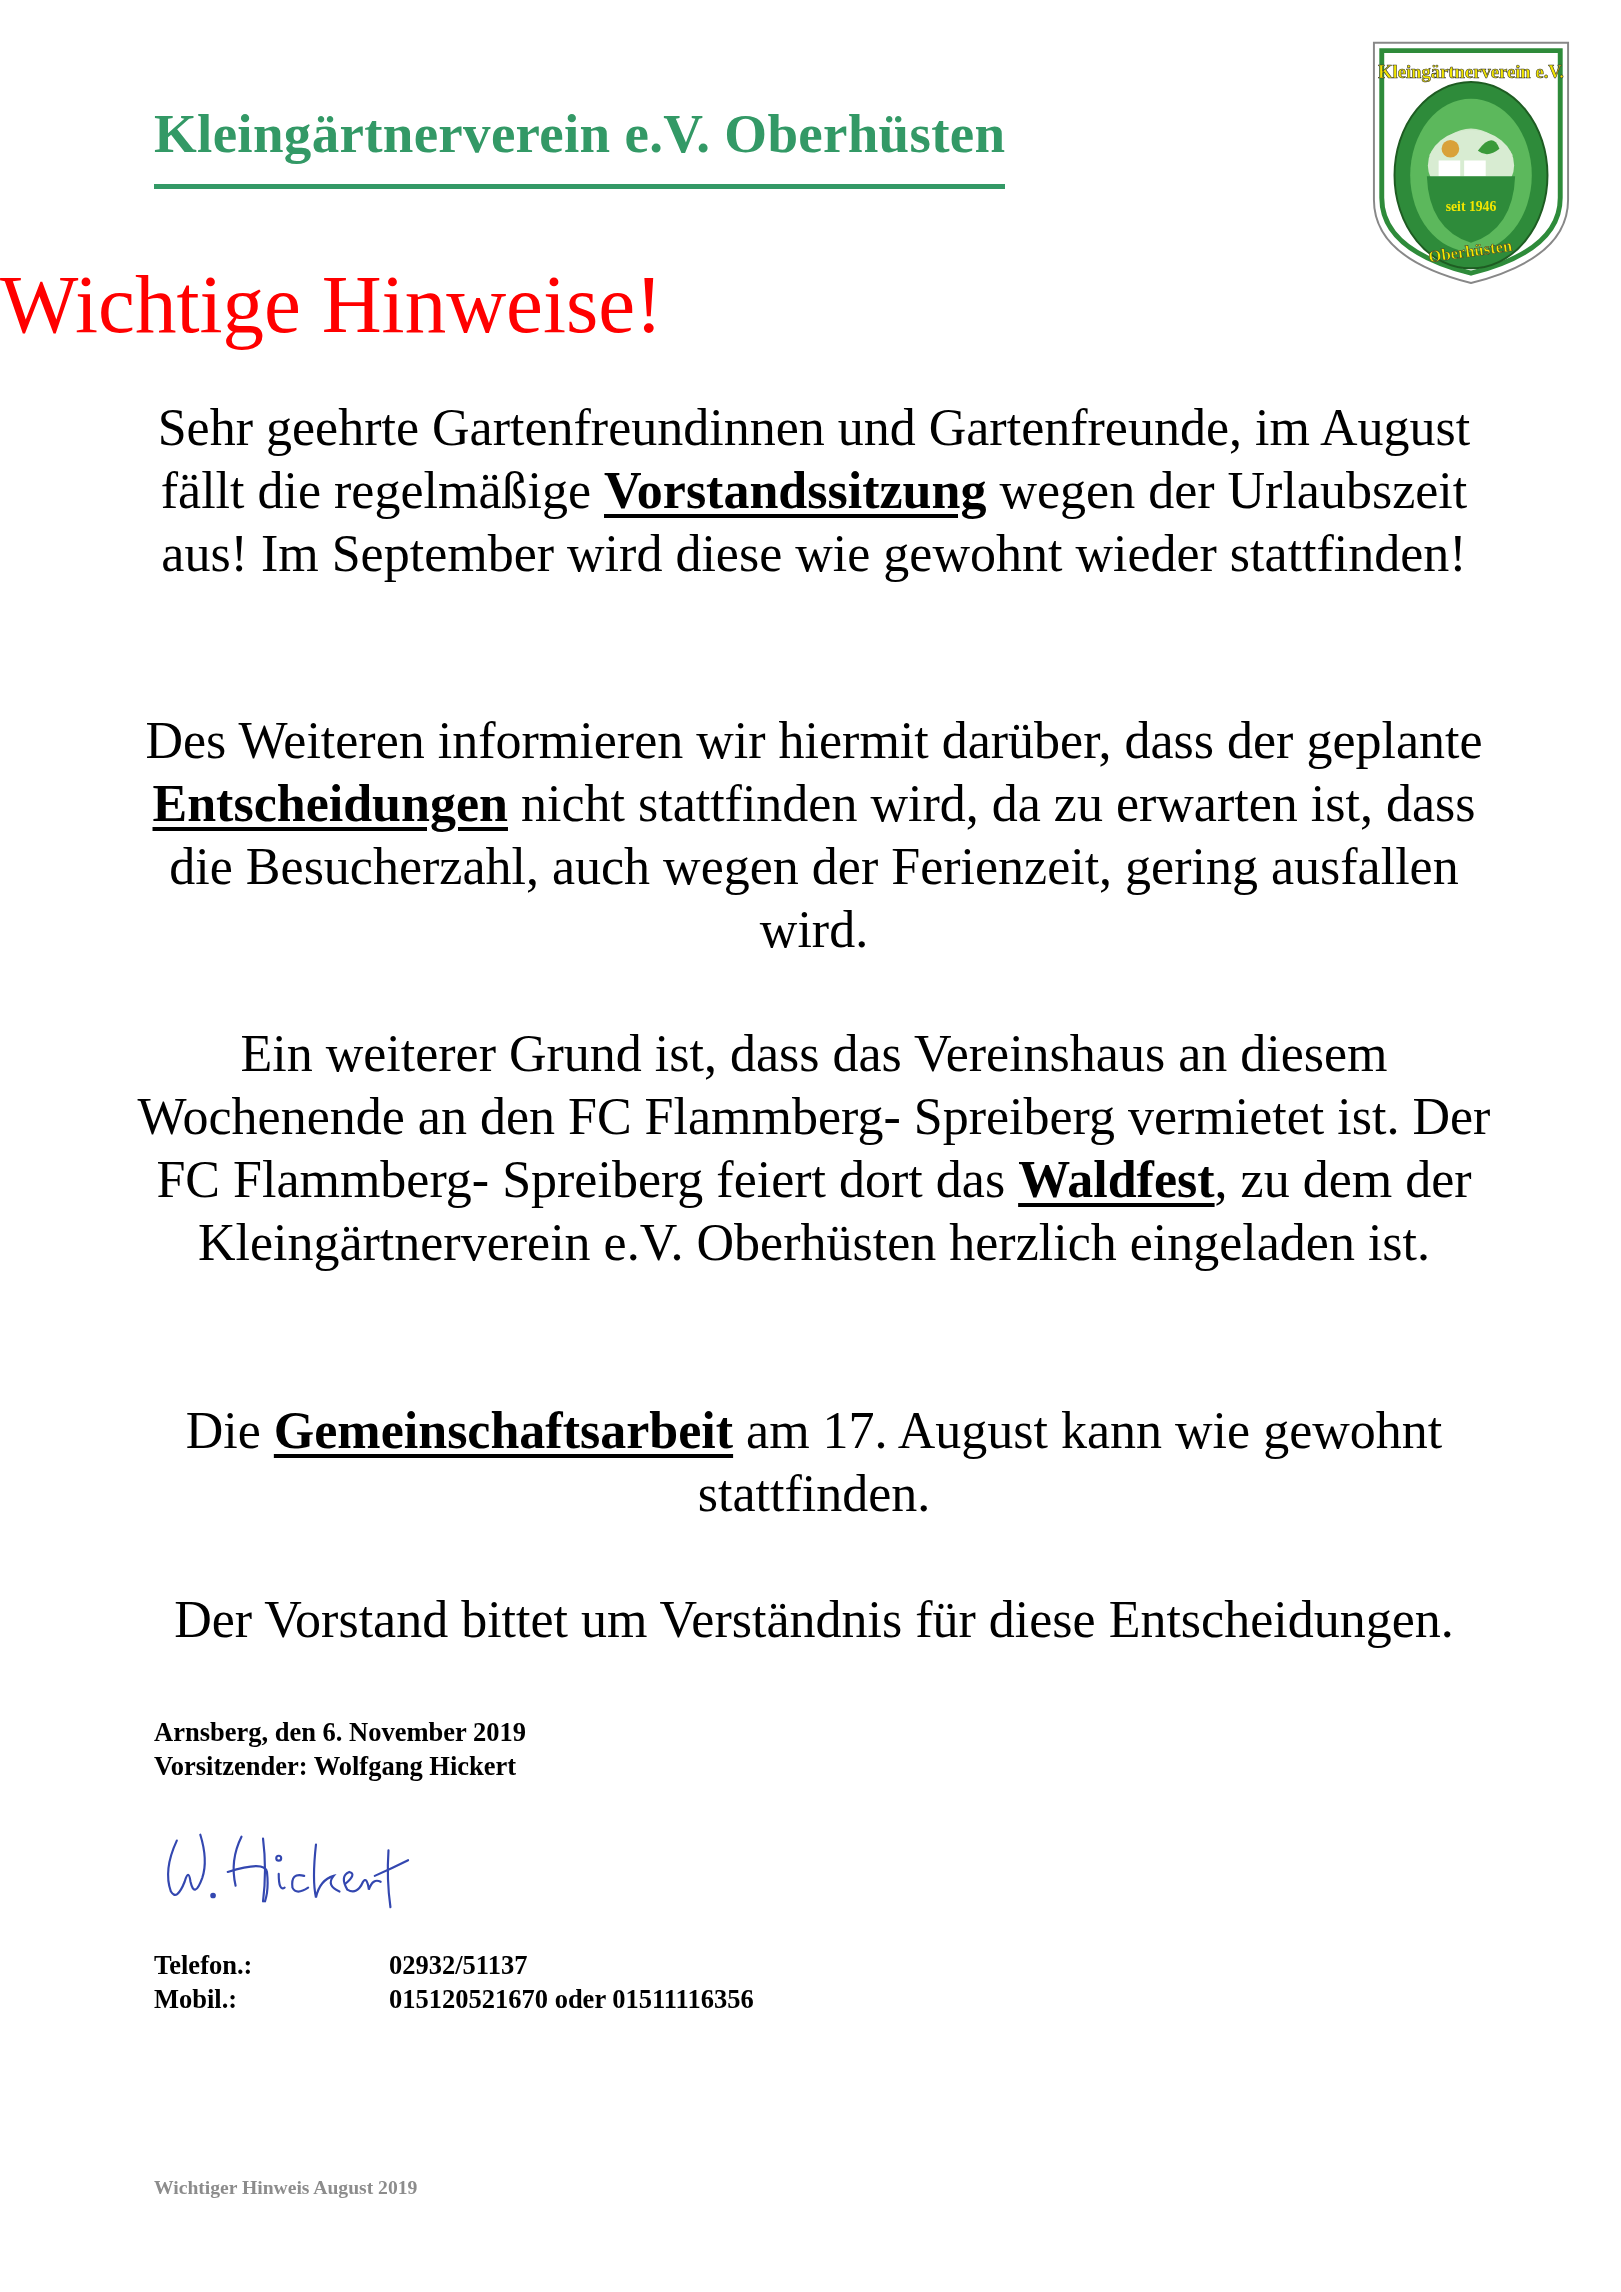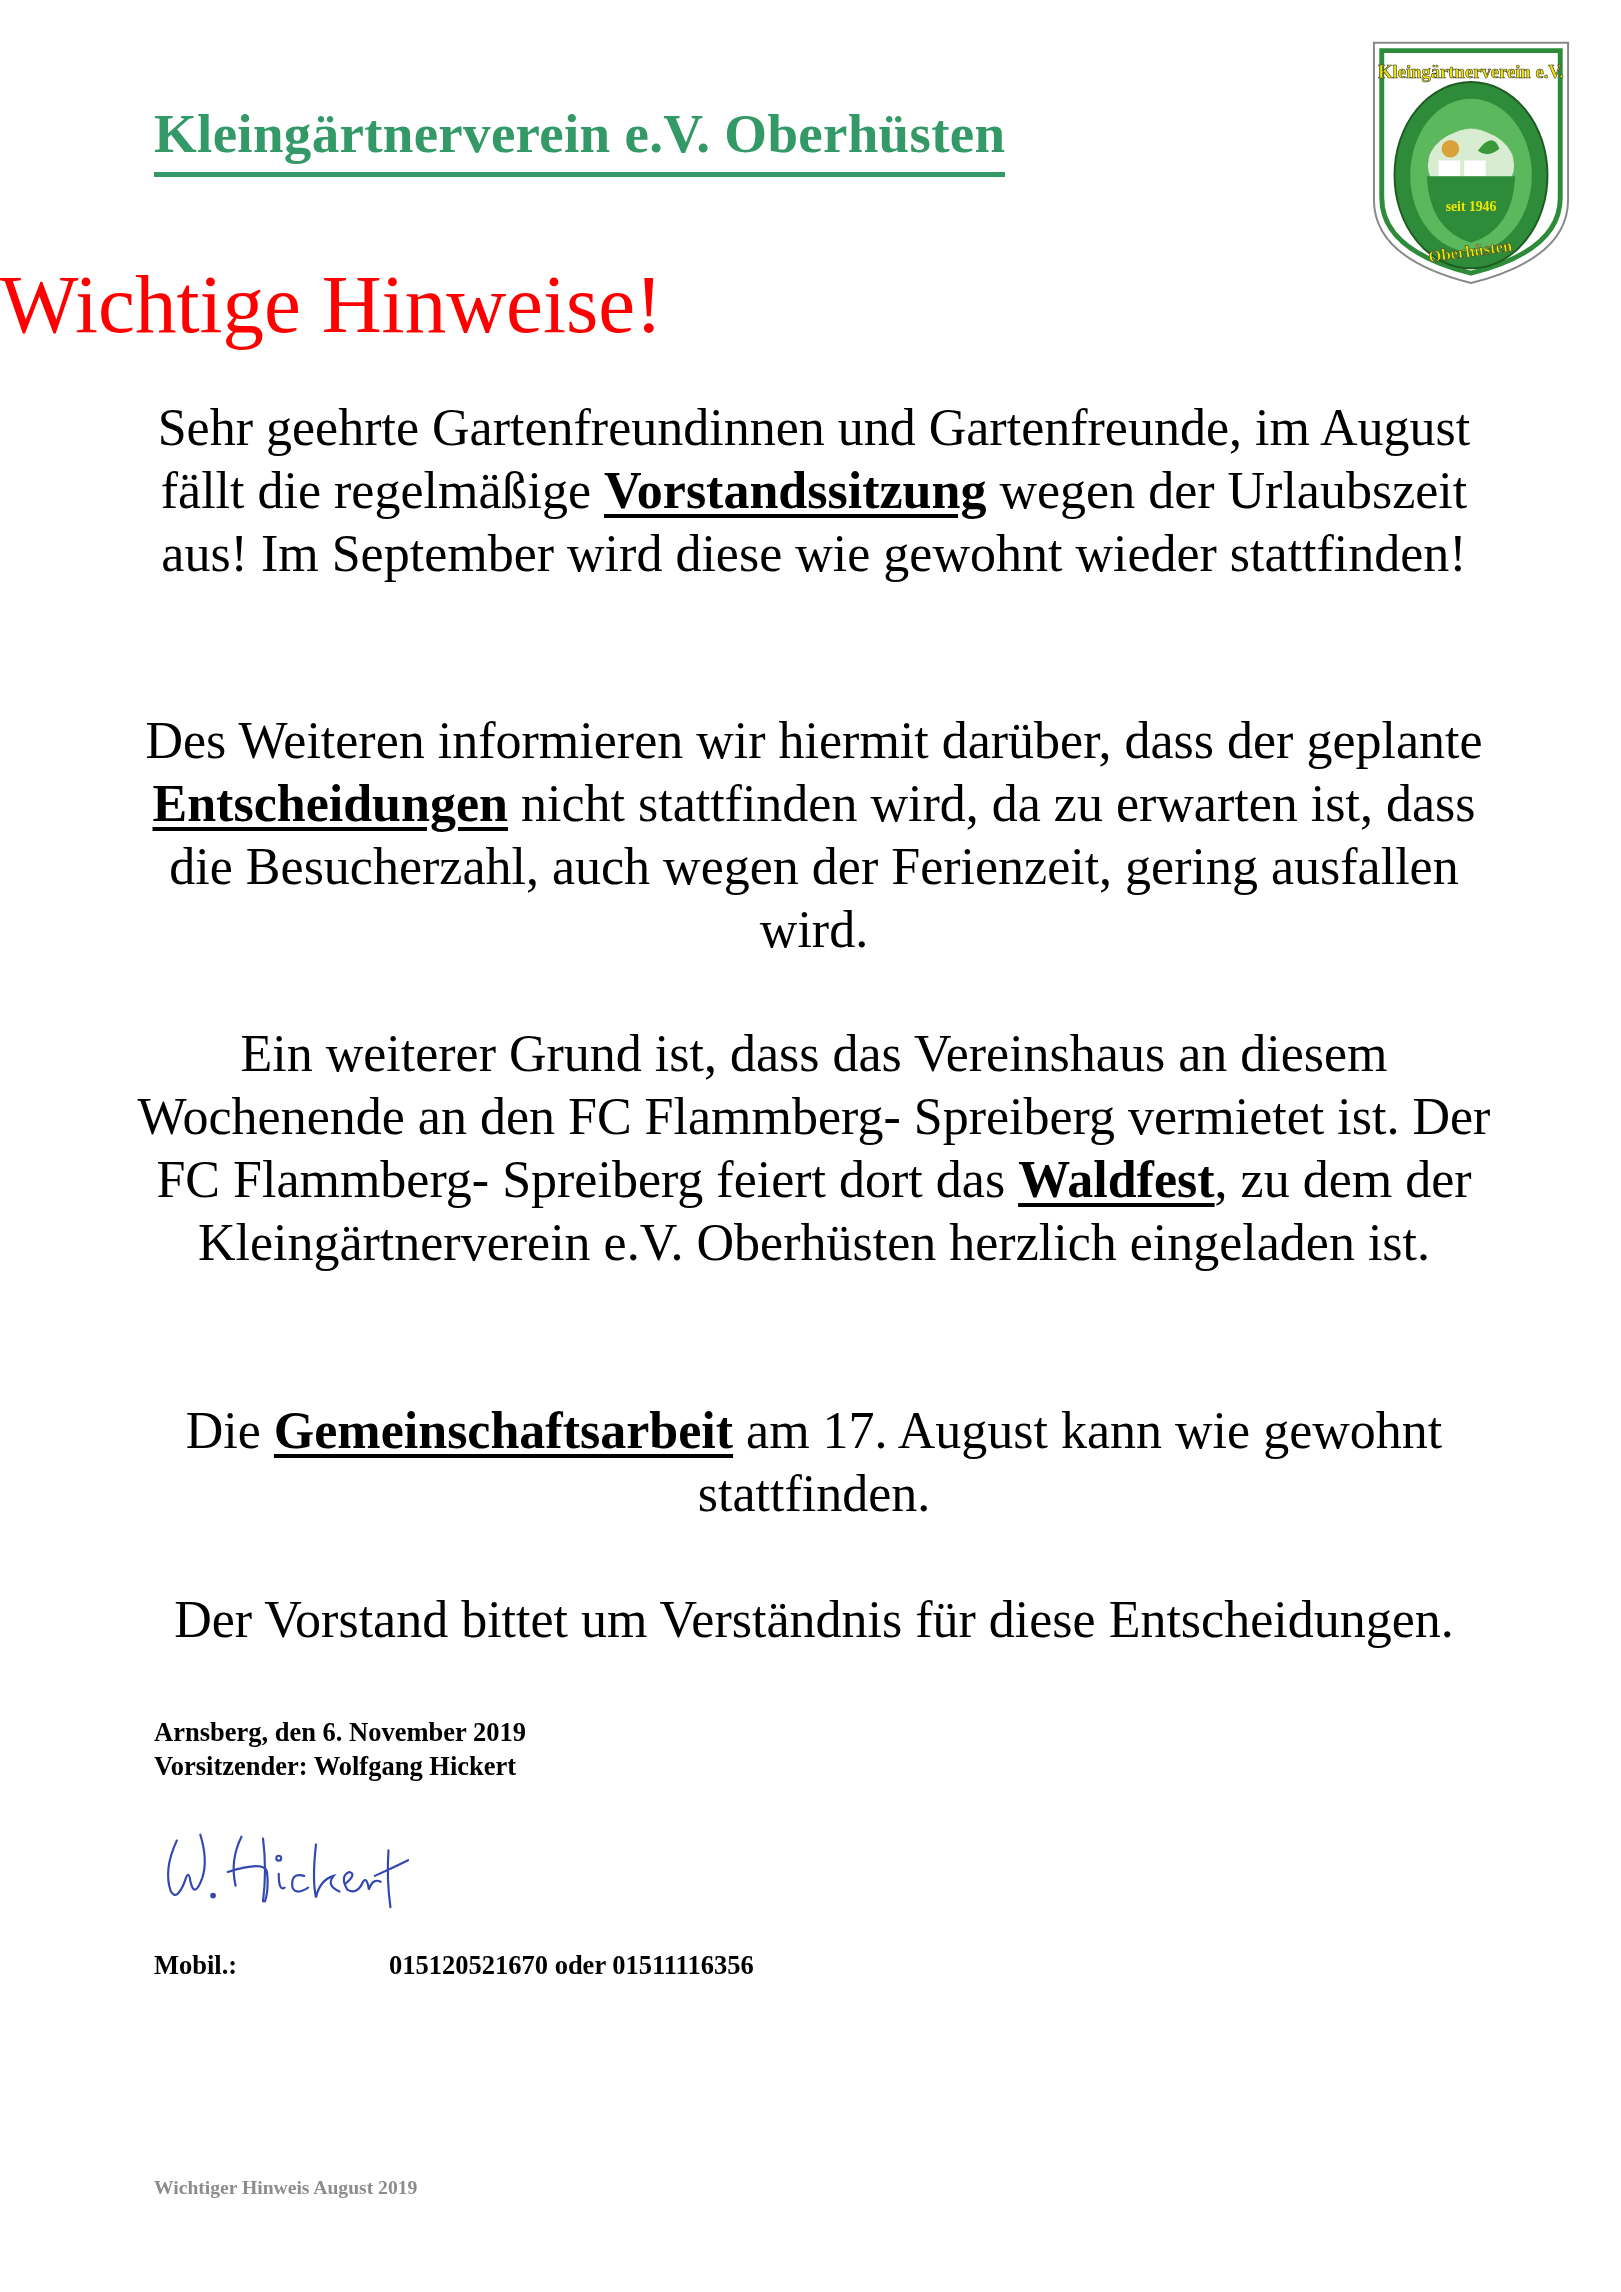--- a/index.html
+++ b/index.html
@@ -1,20 +1,20 @@
 <!DOCTYPE html>
 <html><head>
 <meta charset="utf-8">
 <style>
   html, body { margin:0; padding:0; background:#ffffff; }
   body { width:1621px; height:2293px; position:relative; overflow:hidden;
          font-family:"Liberation Serif", "DejaVu Serif", serif; color:#000; }
   .org-title { position:absolute; left:154px; top:106px; font-size:55px; font-weight:bold;
                color:#339966; white-space:nowrap; line-height:1; letter-spacing:0.3px;
-               padding-bottom:11px; border-bottom:5.9px solid #339966; }
+               padding-bottom:23px; border-bottom:5.9px solid #339966; }
   .logo { position:absolute; left:1370px; top:33px; width:202px; height:253px; }
   .headline { position:absolute; left:0; width:1519px; top:263px;
               font-size:83px; color:#ff0000; line-height:1; }
   .para { position:absolute; left:118px; width:1392px; text-align:center;
           font-size:52px; line-height:63px; }
   .para b { font-weight:bold; text-decoration:underline; text-decoration-thickness:3.9px; text-underline-offset:5.9px; }
   .meta { position:absolute; left:154px; font-size:26.5px; font-weight:bold; line-height:34px; }
   .contact { position:absolute; left:154px; font-size:26.5px; font-weight:bold; line-height:34px; }
   .contact .row { display:flex; }
   .contact .lbl { width:235px; }
@@ -82,19 +82,23 @@
     <path d="M150 56 Q136 52 138 68 Q142 76 154 68"></path>
     <path d="M162 24 Q158 60 162 78 Q166 60 180 56 Q172 66 186 72"></path>
     <path d="M192 64 Q204 54 196 52 Q186 56 194 70 Q204 76 210 62 Q214 56 216 70 Q220 58 228 62"></path>
     <path d="M236 30 Q234 60 238 88"></path>
     <path d="M222 56 Q240 48 256 40"></path>
   </g>
 </svg>
 
 <div class="contact" style="top:1948px;">
   <div class="row">
+    <span class="lbl">Telefon.:</span>
+    <span>02932/51137</span>
+  </div>
+  <div class="row">
     <span class="lbl">Mobil.:</span>
     <span>015120521670 oder 01511116356</span>
   </div>
 </div>
 
 <div class="footer">Wichtiger Hinweis August 2019</div>
 
 
 </body></html>

